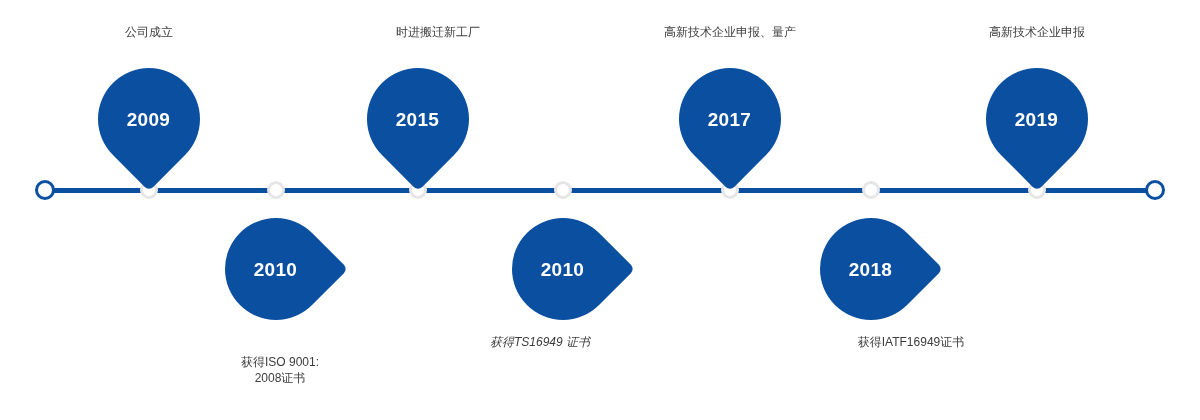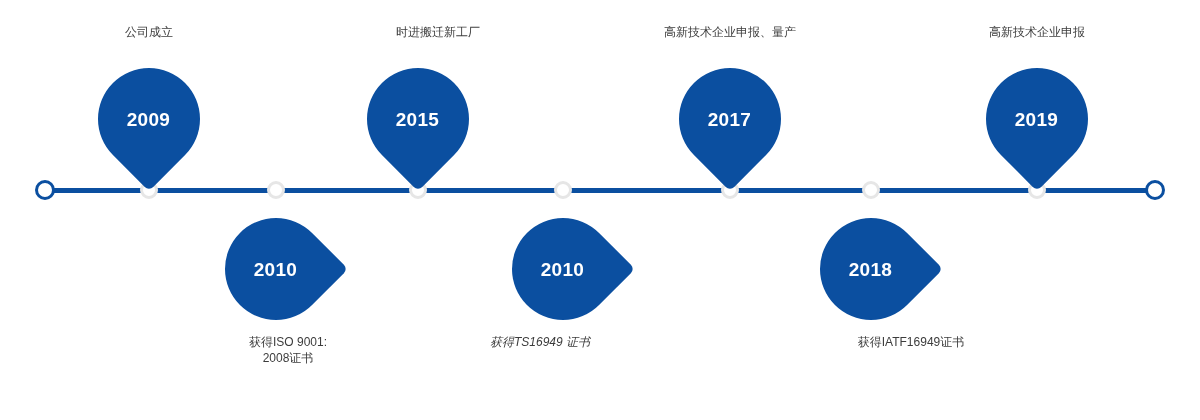--- a/index.html
+++ b/index.html
@@ -130,21 +130,21 @@
       </div>
       <div class="pin up" style="left: 871px;">
         <span class="year">2018</span>
       </div>
       <div class="pin down" style="left: 1037px;">
         <span class="year">2019</span>
       </div>
     </div>
   <div id="labels-layer">
       <div class="label top" style="left: 149px;">公司成立</div>
-      <div class="label bottom" style="left: 288px;">获得ISO 9001:
+      <div class="label bottom" style="left: 280px; margin-top: 20px;">获得ISO 9001:
 2008证书</div>
       <div class="label top" style="left: 438px;">时进搬迁新工厂</div>
       <div class="label bottom" style="left: 540px; font-style: italic;">获得TS16949 证书</div>
       <div class="label top" style="left: 730px;">高新技术企业申报、量产</div>
       <div class="label bottom" style="left: 911px;">获得IATF16949证书</div>
       <div class="label top" style="left: 1037px;">高新技术企业申报</div>
     </div>
 
 </div>
 

